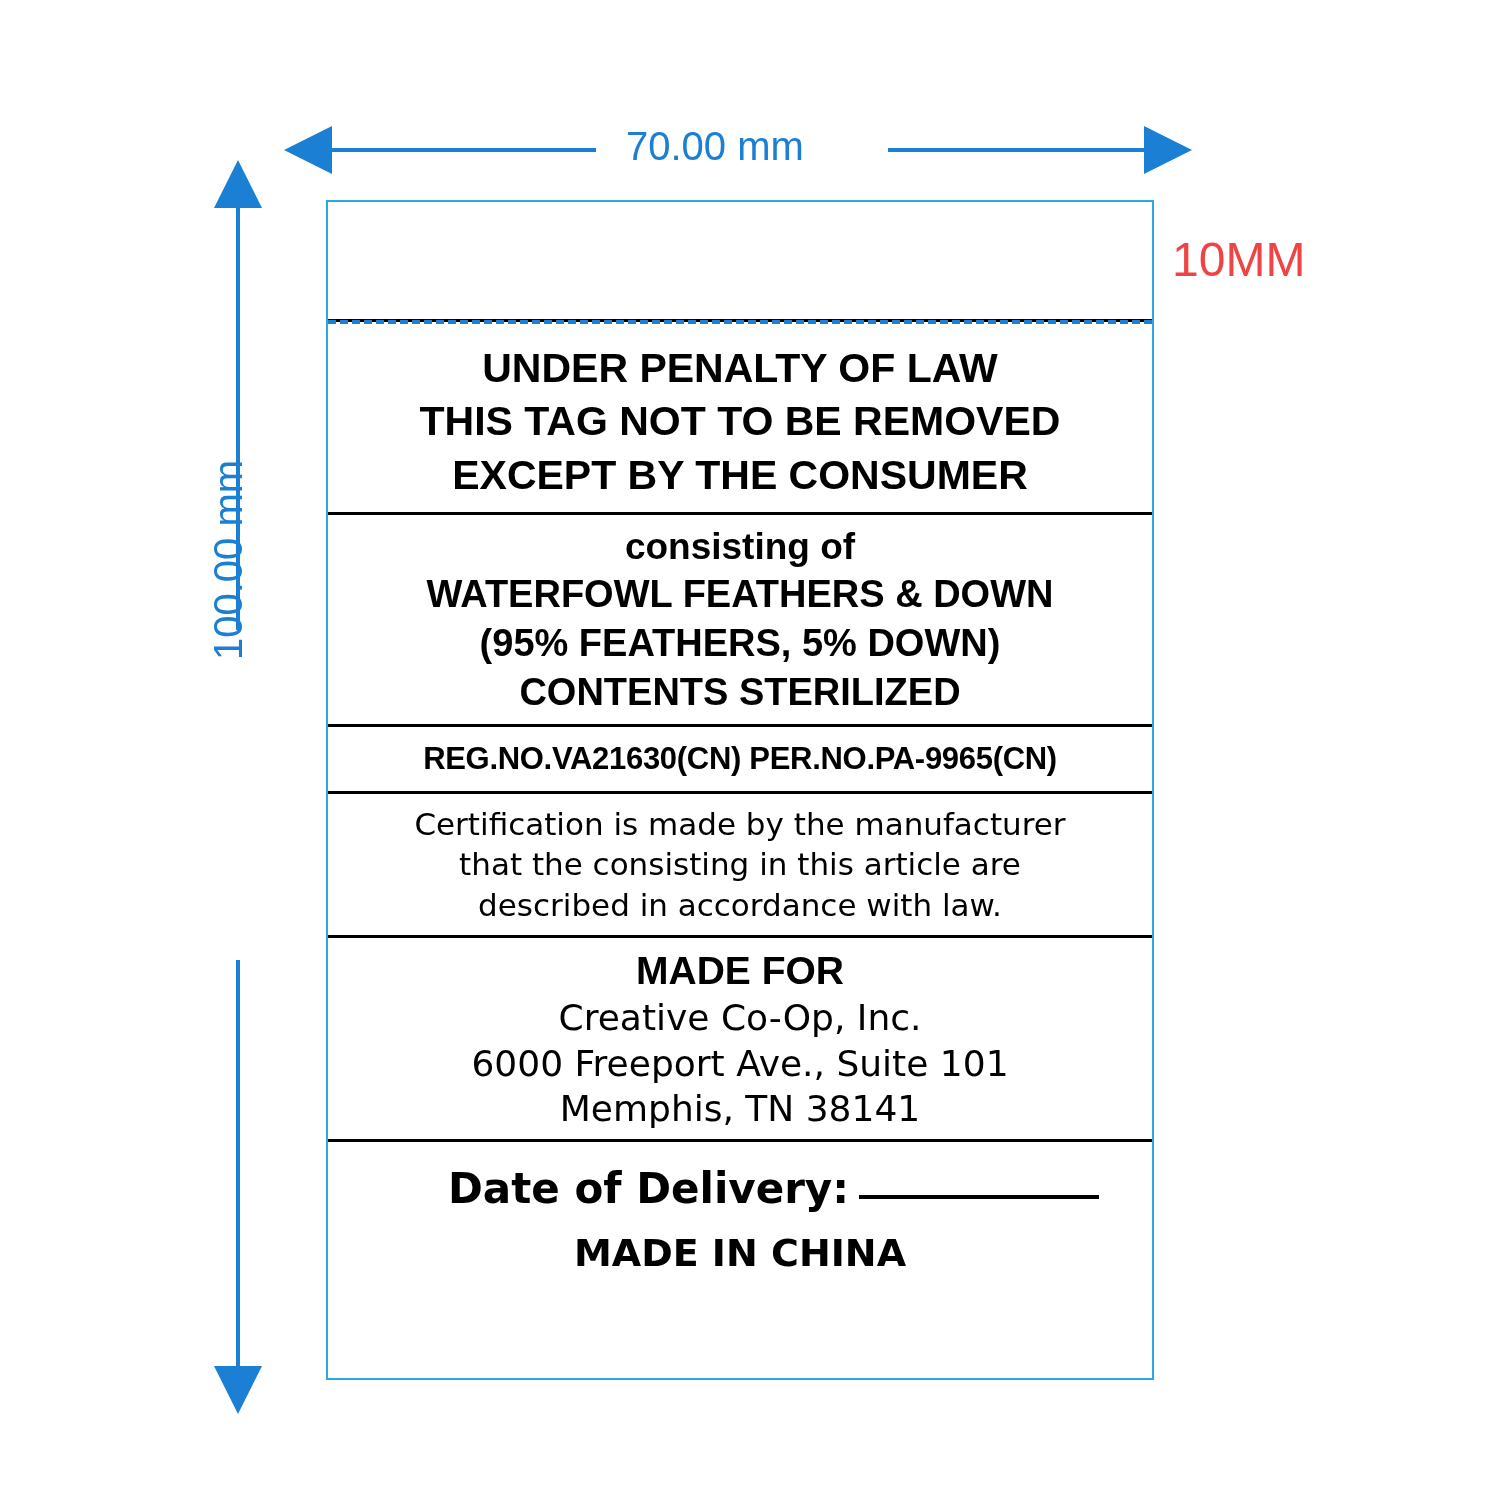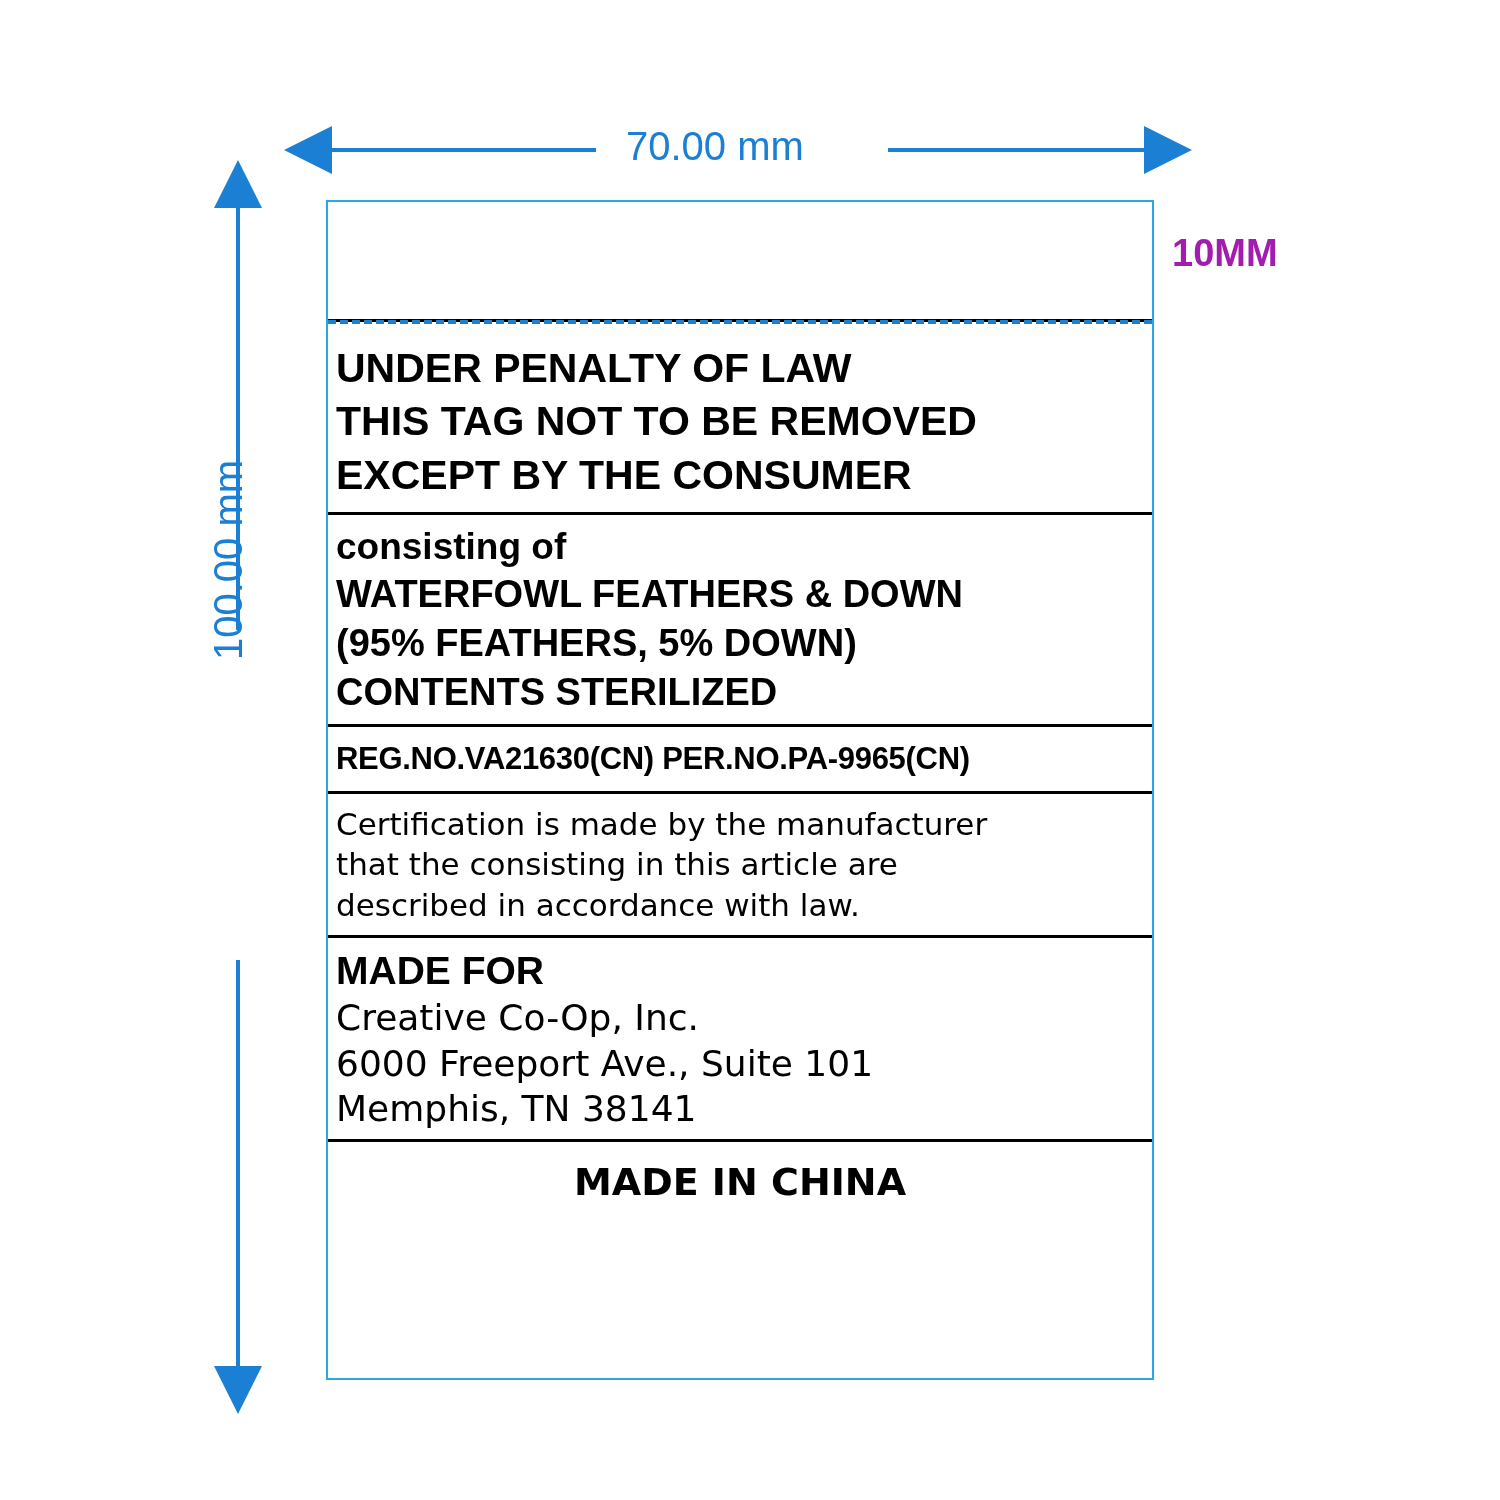--- a/index.html
+++ b/index.html
@@ -34,25 +34,24 @@
     left: 206px;
     top: 660px;
     transform: rotate(-90deg);
     transform-origin: left top;
   }
 
   #top-note {
     position: absolute;
     left: 1172px;
     top: 232px;
-    color: #a21caf;
-    font-size: 38px;
+    color: #ef4444;
+    font-size: 48px;
     font-family: "Liberation Sans", sans-serif;
     white-space: nowrap;
-    font-weight: bold;
   }
 
   .arrow-svg {
     position: absolute;
     overflow: visible;
   }
 
   
   #label-card {
     position: absolute;
@@ -69,21 +68,21 @@
     position: absolute;
     left: 0;
     right: 0;
     top: 118px;
     border-top: 4px dashed #1b7fd4;
   }
 
   .row {
     box-sizing: border-box;
     padding: 0 8px;
-    text-align: left;
+    text-align: center;
     color: #000000;
   }
 
   .sep {
     border-bottom: 3px solid #000000;
   }
 
   #row-blank {
     height: 120px;
   }
@@ -239,18 +238,23 @@
     <div class="line">described in accordance with law.</div>
   </div>
 
   <div id="row-madefor" class="row sep">
     <div class="line heading">MADE FOR</div>
     <div class="line">Creative Co-Op, Inc.</div>
     <div class="line">6000 Freeport Ave., Suite 101</div>
     <div class="line">Memphis, TN 38141</div>
   </div>
 
+  <div id="row-delivery" class="row">
+    <div class="line">
+      <span>Date of Delivery:</span><span class="blank-line"></span>
+    </div>
+  </div>
 
   <div id="row-origin" class="row">
     <div class="line">MADE IN CHINA</div>
   </div>
 
 </div>
 
 </body></html>

